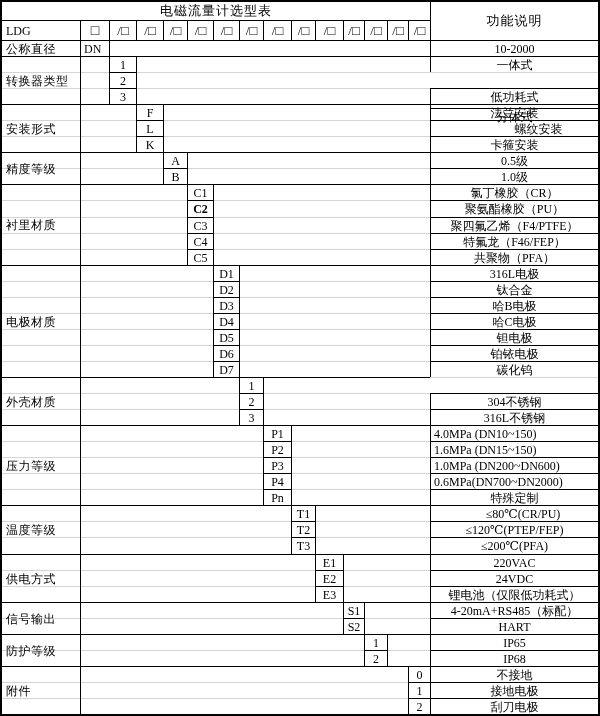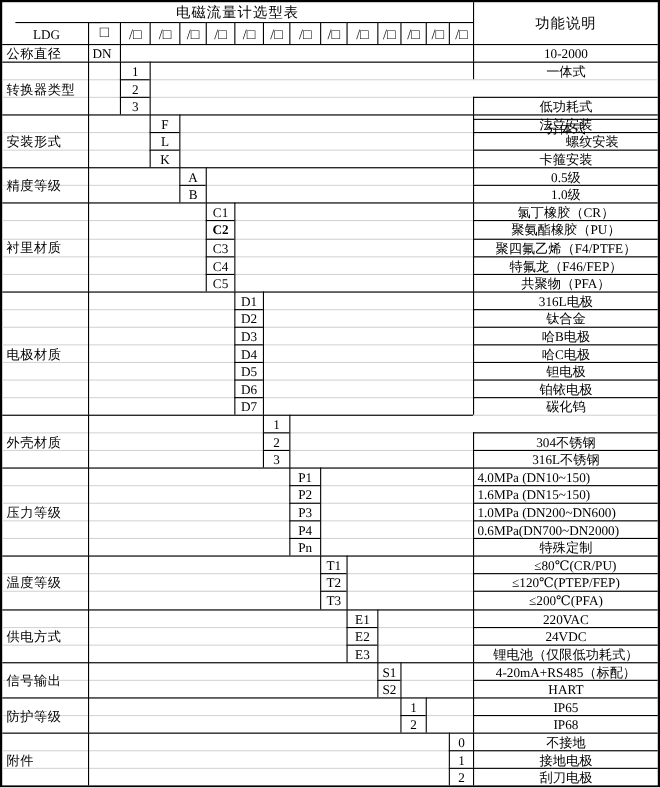--- a/index.html
+++ b/index.html
@@ -15,21 +15,21 @@
   .cell{
     position:absolute;box-sizing:border-box;display:flex;
     align-items:center;justify-content:center;
     font-size:12px;line-height:14px;white-space:nowrap;overflow:hidden;
     z-index:2;
   }
   .bt{border-top:1px solid #000;}
   .bl{border-left:1px solid #000;}
   .title-cell{left:0;top:0;width:428px;height:18px;font-size:13px;letter-spacing:1px;}
   .funchdr-cell{left:428px;top:0;width:168px;height:38px;font-size:13px;letter-spacing:1px;}
-  .ldg-cell{left:12px;top:18px;width:78px;height:20px;justify-content:flex-start;padding-left:16px;}
+  .ldg-cell{left:0;top:18px;width:78px;height:20px;justify-content:flex-start;padding-left:4px;}
   .box-cell{left:78px;top:18px;width:29px;height:20px;font-size:14px;}
   .slot{font-size:13px;}
   .lbl{justify-content:flex-start;padding-left:4px;letter-spacing:0.5px;}
   .desc.al{justify-content:flex-start;padding-left:3px;}
   .gridline{position:absolute;left:0;width:596px;height:1px;background:#d4d4d4;z-index:1;}
 </style>
 </head>
 <body>
 
 <div id="canvas">

